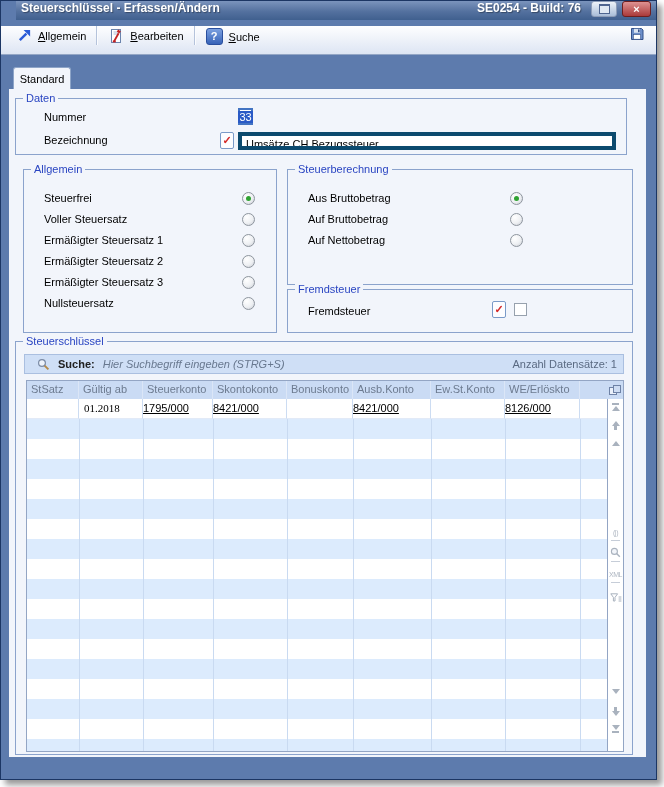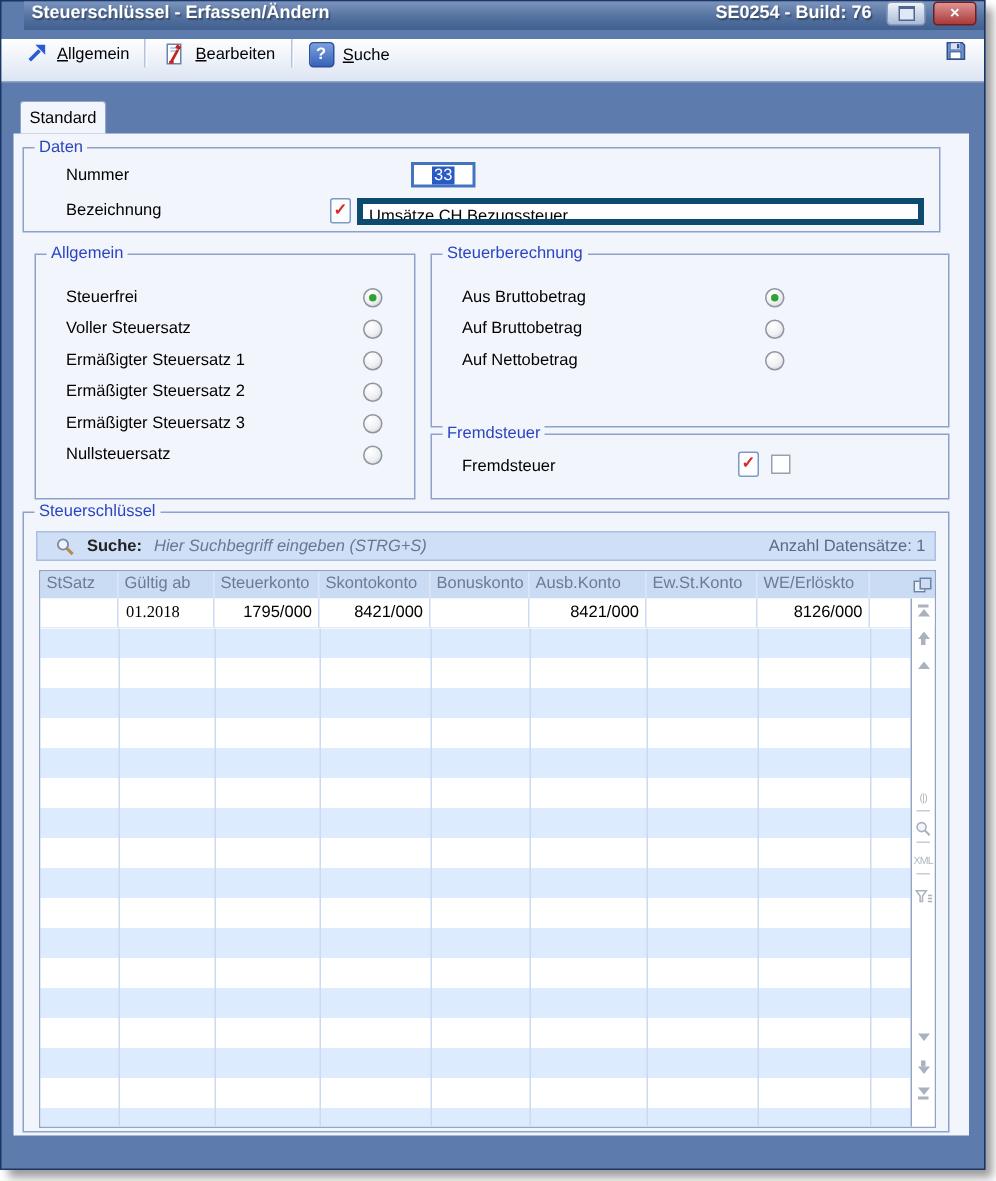--- a/index.html
+++ b/index.html
@@ -58,22 +58,22 @@
   }
   
   .group { position:absolute; border:1px solid #8ba3cc; box-sizing:border-box; }
   .legend {
     position:absolute; top:-7px; left:7px; padding:0 3px; background:#f2f5fb;
     color:#2a45c2; font-size:11px; line-height:13px;
   }
   .lbl { position:absolute; font-size:11px; color:#000; white-space:nowrap; }
   
   .num-field {
-    position:absolute; width:43px; height:17px; box-sizing:border-box;
-    border:2px solid #4374c2; background:#fff; display:flex; align-items:center; justify-content:center;margin-left:36px;
+    position:absolute; width:15px; height:17px; box-sizing:border-box;
+    border:2px solid #4374c2; background:#fff; display:flex; align-items:center; justify-content:center;
   }
   .num-field .sel { background:#2a5ac6; color:#fff; padding:0 1px; font-size:11px; }
   .txt-field {
     position:absolute; height:18px; box-sizing:border-box; border:4px solid #0c4a6e;
     background:#fff; font-size:11px; padding:2px 0 0 4px; overflow:hidden; white-space:nowrap;
   }
   .mand-icon {
     position:absolute; width:14px; height:17px; box-sizing:border-box;
     border:1px solid #7a9ac8; background:#fdfdff; border-radius:2px;
     color:#d42a2a; font-weight:bold; font-size:11px; text-align:center; line-height:15px;
@@ -108,21 +108,21 @@
     box-sizing:border-box; padding:2px 0 0 4px; font-size:11px; color:#6d7b90;
     border-right:1px solid #dbe6f7; overflow:hidden; white-space:nowrap;
   }
   .th.last { display:flex; align-items:center; justify-content:flex-end; padding:0 2px 0 0; border-right:none; }
   .trow { display:flex; height:20px; box-sizing:border-box; background:#fff; }
   .td {
     box-sizing:border-box; font-size:11px; padding-top:3px; overflow:hidden; white-space:nowrap;
     border-right:1px solid #ccdcf2; border-bottom:1px solid #e2eaf7;
   }
   .td.al { text-align:left; padding-left:5px;font-family:Liberation Serif, serif; }
-  .td.ar { text-align:right; padding-right:4px; }
+  .td.ar { padding-right:4px;text-decoration:underline; }
   .tfill {
     position:absolute; left:0; top:38px; width:580px; bottom:0;
     background:repeating-linear-gradient(180deg,#dcebfd 0 20px,#ffffff 20px 40px);
   }
   .vline { position:absolute; top:0; bottom:0; width:1px; background:#c9daf1; }
   .tstrip {
     position:absolute; right:0; top:18px; bottom:0; width:16px;
     background:#fff; border-left:1px solid #93a5c4; box-sizing:border-box;
   }
   .sicon { position:absolute; left:0; width:15px; display:flex; flex-direction:column; align-items:center; color:#a9b2be; }

